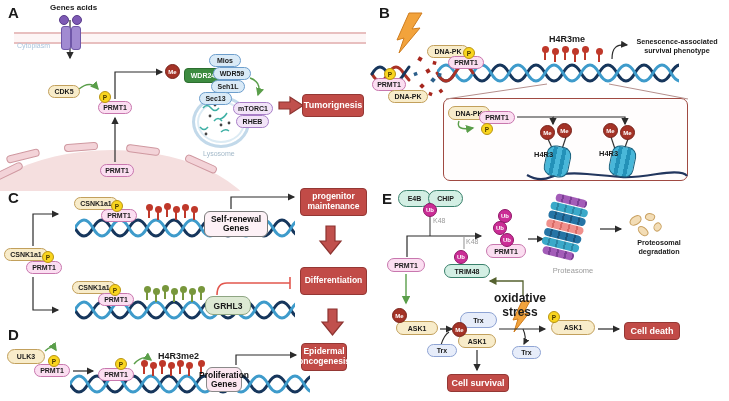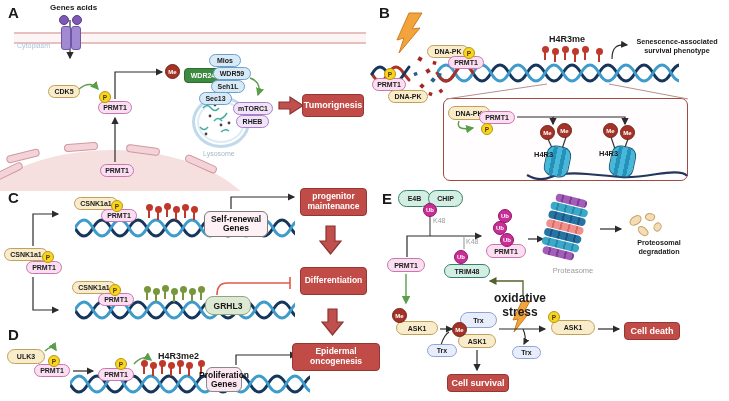--- a/index.html
+++ b/index.html
@@ -285,21 +285,21 @@
   <div class="ov pink" style="left:98px;top:368px;width:36px">PRMT1</div>
   <div class="t" style="left:158px;top:351px;font-size:9px">H4R3me2</div>
   <i class="pin pr" style="left:141px;top:360px"></i>
   <i class="pin pr" style="left:150px;top:362px"></i>
   <i class="pin pr" style="left:159px;top:360px"></i>
   <i class="pin pr" style="left:168px;top:362px"></i>
   <i class="pin pr" style="left:177px;top:360px"></i>
   <i class="pin pr" style="left:186px;top:362px"></i>
   <i class="pin pr" style="left:198px;top:360px"></i>
   <div class="genebox prolif" style="left:206px;top:367px;width:36px;height:25px">Proliferation Genes</div>
-  <div class="redbox" style="left:292px;top:343px;width:88px;height:28px">Epidermal oncogenesis</div>
+  <div class="redbox" style="left:301px;top:343px;width:46px;height:28px">Epidermal oncogenesis</div>
 
   <div class="pl" style="left:382px;top:190px">E</div>
   <div class="ov teal" style="left:398px;top:190px;width:33px;height:17px;border-radius:12px">E4B</div>
   <div class="ov teal" style="left:428px;top:190px;width:35px;height:17px;border-radius:12px">CHIP</div>
   <div class="cr uc" style="left:423px;top:203px">Ub</div>
   <div class="t gray" style="left:433px;top:217px;font-size:7px">K48</div>
   <div class="t gray" style="left:466px;top:238px;font-size:7px">K48</div>
   <div class="ov pink" style="left:387px;top:258px;width:38px;height:14px">PRMT1</div>
   <div class="cr uc" style="left:454px;top:250px">Ub</div>
   <div class="ov teal" style="left:444px;top:264px;width:46px;height:14px">TRIM48</div>

